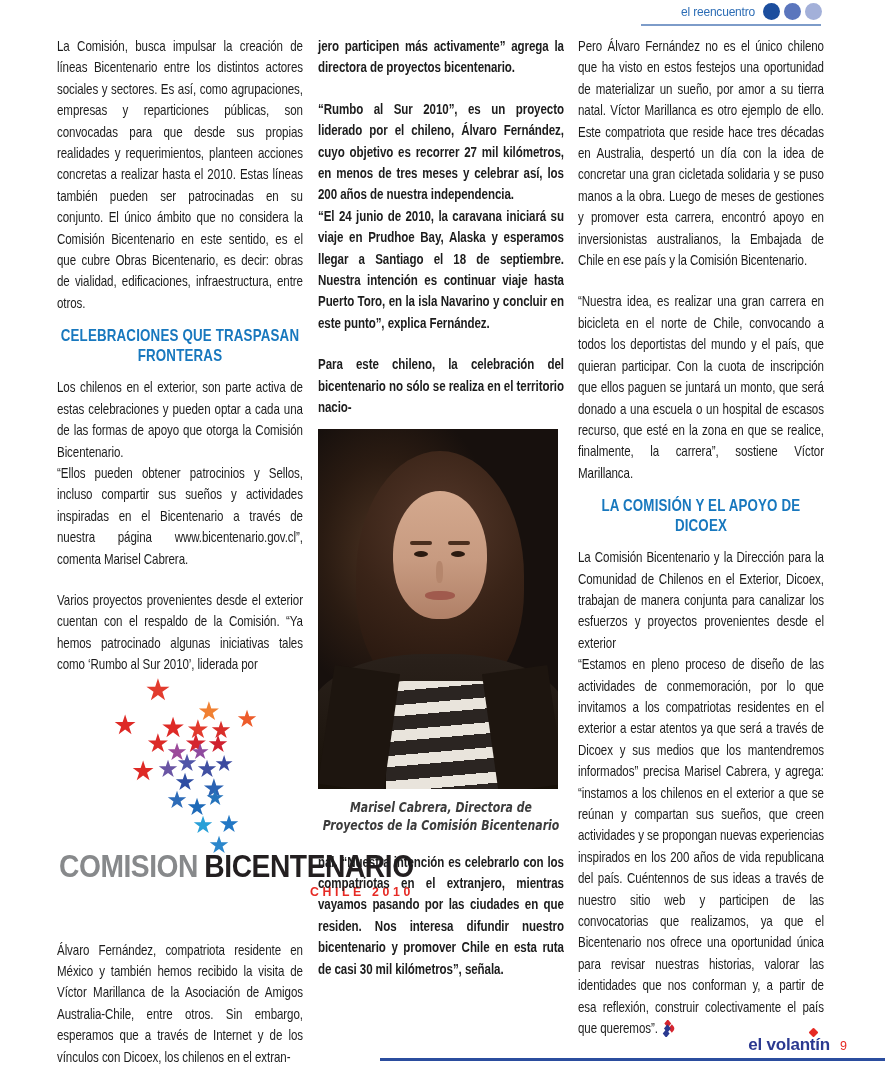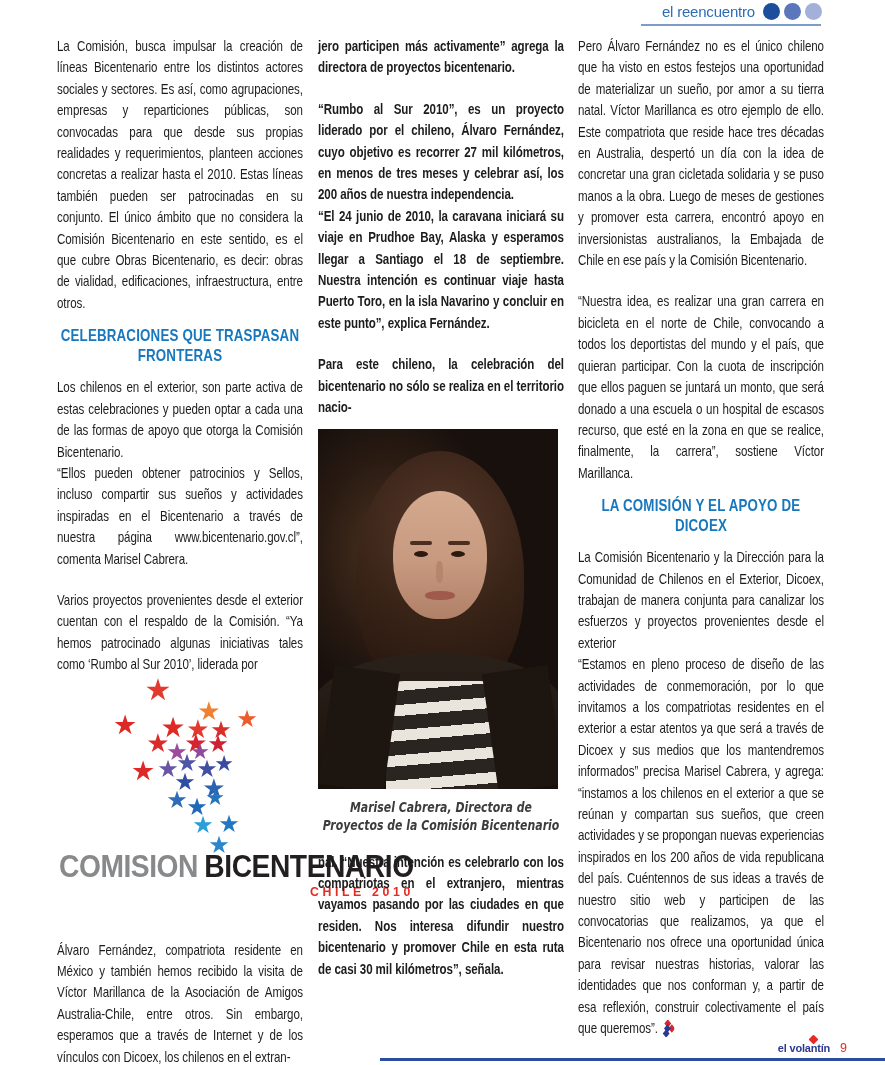--- a/index.html
+++ b/index.html
@@ -2,21 +2,21 @@
 <html><head>
 <meta charset="utf-8">
 <style>
   html,body{margin:0;padding:0;}
   body{width:885px;height:1065px;background:#ffffff;position:relative;overflow:hidden;
        font-family:"Liberation Sans", sans-serif;color:#1c1c1c;}
   .page{position:absolute;inset:0;background:#fff;}
 
   
   .header{position:absolute;top:3px;left:640px;width:182px;display:flex;align-items:center;justify-content:flex-end;gap:4px;}
-  .header-label{color:#2d6db5;font-size:15px;letter-spacing:-0.2px;margin-right:4px;}
+  .header-label{color:#2d6db5;font-size:12px;letter-spacing:-0.2px;margin-right:4px;}
   .dot{width:17px;height:17px;border-radius:50%;display:inline-block;}
   .dot1{background:#1c4e9e;} .dot2{background:#5b76bd;} .dot3{background:#a3b0d9;}
   .header-rule{position:absolute;top:24px;left:641px;width:180px;height:2px;background:#7d9cc9;}
 
   
   .col{position:absolute;top:36px;width:246px;}
   .col1{left:57px;} .col2{left:318px;font-weight:bold;} .col3{left:578px;}
   .cond{width:304px;transform:scaleX(0.809);transform-origin:0 0;}
   .body-text p{margin:0;font-size:14.3px;line-height:21.4px;text-align:justify;letter-spacing:-0.1px;}
   .body-text p.gap{margin-top:20px;}
@@ -53,21 +53,21 @@
       background:repeating-linear-gradient(175deg,#e9e4dc 0 11px,#2b2522 11px 25px);}
   .photo .jacket-l{position:absolute;left:8px;top:240px;width:66px;height:120px;background:#1d150f;transform:rotate(8deg);}
   .photo .jacket-r{position:absolute;left:172px;top:240px;width:66px;height:120px;background:#1d150f;transform:rotate(-8deg);}
   .caption{margin-top:9px;font-family:"DejaVu Sans",sans-serif;font-style:italic;font-size:13.5px;
       line-height:18px;color:#3c3c3c;text-align:center;}
 
   .pinwheel{display:inline-block;vertical-align:-4px;margin-left:3px;}
 
   
   .footer{position:absolute;right:38px;bottom:10px;display:flex;align-items:baseline;gap:10px;}
-  .mag-name{position:relative;color:#2b3990;font-weight:bold;font-size:11px;letter-spacing:-0.2px;text-align:center;}
+  .mag-name{position:relative;color:#2b3990;font-weight:bold;font-size:17px;letter-spacing:-0.2px;text-align:center;}
   .kite{position:absolute;right:13px;top:-6px;width:7px;height:7px;background:#e62a24;transform:rotate(45deg);border-radius:1px;}
   .page-num{color:#e62a24;font-size:12.5px;}
   .bottom-rule{position:absolute;left:380px;right:0;top:1058px;height:3px;background:#2b4d9e;}
 </style>
 </head>
 <body>
 
 <div class="page">
 
   <div class="header">

